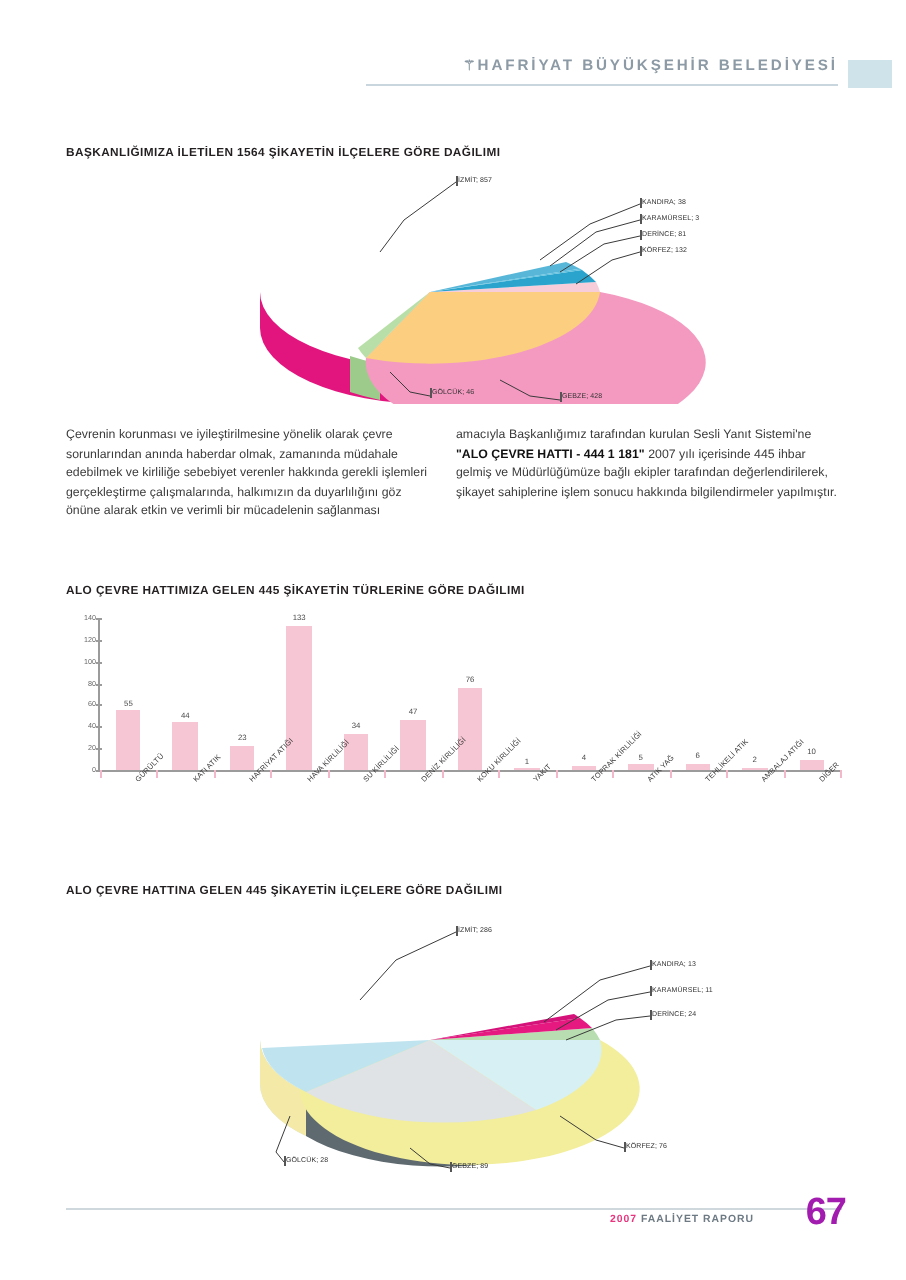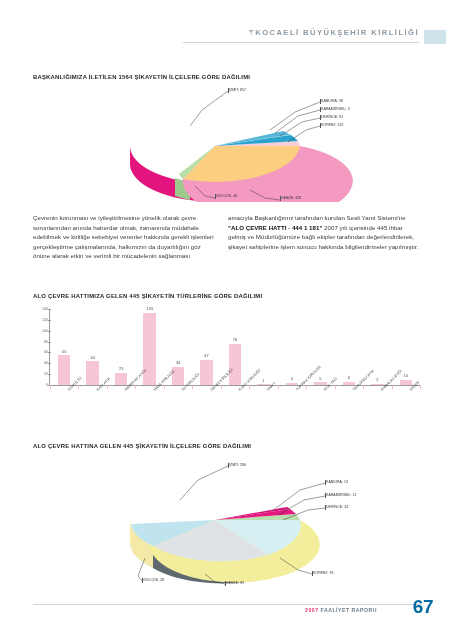--- a/index.html
+++ b/index.html
@@ -53,31 +53,31 @@
   .barval{position:absolute;bottom:100%;margin-bottom:1.5px;left:50%;transform:translateX(-50%);
           font-size:3.9px;color:#4a4a4a;white-space:nowrap;}
   .xtickline{position:absolute;top:78px;width:0.6px;height:3.5px;background:#f3b9ca;}
   .xlab{position:absolute;top:82px;font-size:3.7px;color:#3d3d3d;white-space:nowrap;
         transform-origin:0 0;transform:rotate(-45deg);letter-spacing:.1px;}
 
   
   .footer-rule{position:absolute;left:33px;top:604px;width:388px;height:1px;background:#cfd8dd;}
   .foot-txt{position:absolute;right:76px;top:607px;font-size:5.2px;font-weight:700;color:#6d7a84;letter-spacing:.5px;white-space:nowrap;}
   .foot-txt b{color:#e8357e;}
-  .pageno{position:absolute;right:20px;top:596px;font-size:19px;font-weight:700;color:#0369a1;letter-spacing:-.5px;}
+  .pageno{position:absolute;right:30px;top:596px;font-size:19px;font-weight:700;color:#a21caf;letter-spacing:-.5px;}
 </style>
 </head>
 <body>
 
 <div class="page">
 
   <div class="hdr">
     <div class="hdr-rule"></div>
     <div class="hdr-title">
-      <span class="hdr-glyph">⚚</span><span>KOCAELİ BÜYÜKŞEHİR KİRLİLİĞİ</span>
+      <span class="hdr-glyph">⚚</span><span>HAFRİYAT BÜYÜKŞEHİR BELEDİYESİ</span>
     </div>
     <div class="hdr-chip"></div>
   </div>
 
   <div class="sec-title" id="t1">BAŞKANLIĞIMIZA İLETİLEN 1564 ŞİKAYETİN İLÇELERE GÖRE DAĞILIMI</div>
 
   <div class="chart" style="left:120px;top:86px;width:310px;height:116px;">
 
     <svg width="310" height="116" viewBox="0 0 310 116">
       <defs>

